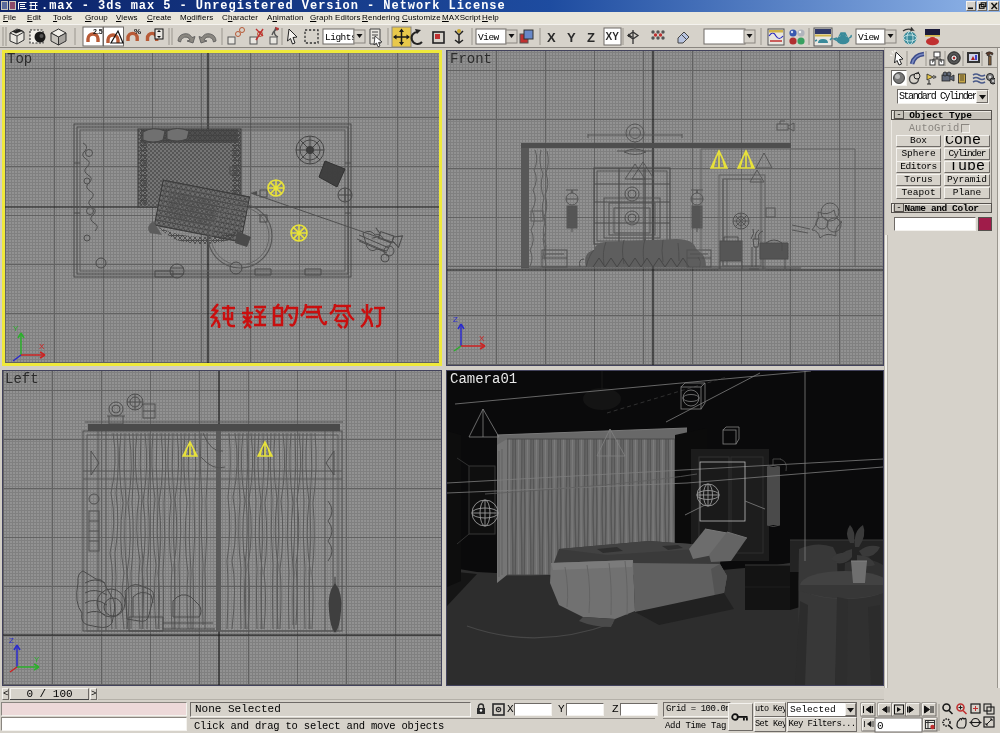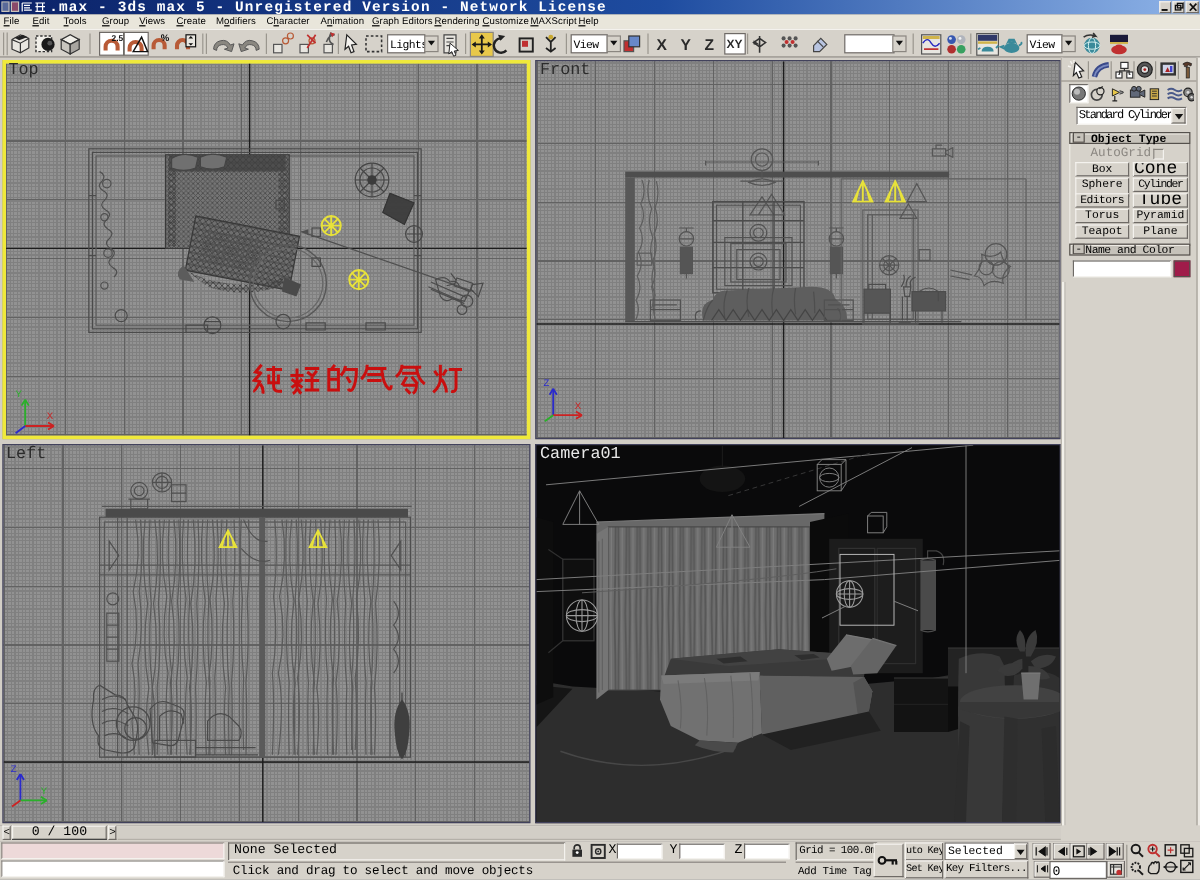--- a/index.html
+++ b/index.html
@@ -772,21 +772,21 @@
   <div class="abs raised mono" style="left:60px;top:100px;width:46px;height:12px;font-size:9.5px;line-height:10px;text-align:center;white-space:nowrap;overflow:hidden;letter-spacing:-1.1px">Cylinder</div>
   <div class="abs raised mono" style="left:12px;top:113px;width:45px;height:12px;font-size:9.5px;line-height:10px;text-align:center;white-space:nowrap;overflow:hidden;letter-spacing:-0.5px">Editors</div>
   <div class="abs raised mono" style="left:60px;top:113px;width:46px;height:12px;font-size:15px;line-height:10px;text-align:center;white-space:nowrap;overflow:hidden">Tube</div>
   <div class="abs raised mono" style="left:12px;top:126px;width:45px;height:12px;font-size:9.5px;line-height:10px;text-align:center;white-space:nowrap;overflow:hidden">Torus</div>
   <div class="abs raised mono" style="left:60px;top:126px;width:46px;height:12px;font-size:9.5px;line-height:10px;text-align:center;white-space:nowrap;overflow:hidden">Pyramid</div>
   <div class="abs raised mono" style="left:12px;top:139px;width:45px;height:12px;font-size:9.5px;line-height:10px;text-align:center;white-space:nowrap;overflow:hidden">Teapot</div>
   <div class="abs raised mono" style="left:60px;top:139px;width:46px;height:12px;font-size:9.5px;line-height:10px;text-align:center;white-space:nowrap;overflow:hidden">Plane</div>
 
   <div class="abs" style="left:7px;top:155px;width:101px;height:10px;background:#C6C2BA;border:1px solid #55514d;box-shadow:inset 1px 1px 0 #EDEAE4"></div>
   <div class="abs mono" style="left:10px;top:155px;width:10px;height:9px;font-size:9px;line-height:8px;text-align:center;border:1px solid #55514d;background:#C6C2BA">-</div>
-  <div class="abs mono" style="left:19px;top:156px;width:77px;font-size:9.5px;line-height:10px;text-align:center;white-space:nowrap;overflow:hidden;font-weight:normal;letter-spacing:-0.4px">Name and Color</div>
+  <div class="abs mono" style="left:19px;top:156px;width:77px;font-size:9.5px;line-height:10px;text-align:center;white-space:nowrap;overflow:hidden;font-weight:bold;letter-spacing:-0.4px">Name and Color</div>
   <div class="abs" style="left:10px;top:169px;width:82px;height:14px;background:#fff;border:1px solid #6E6A66;border-right-color:#F4F2EE;border-bottom-color:#F4F2EE"></div>
   <div class="abs" style="left:94px;top:169px;width:14px;height:14px;background:#A01C4A;border:1px solid #55514d"></div>
 </div>
 
 <div class="abs" style="left:0;top:688px;width:1000px;height:13px;background:#D6D2CA">
   <div class="abs raised mono" style="left:2px;top:0;width:7px;height:12px;font-size:9px;line-height:11px;text-align:center">&lt;</div>
   <div class="abs raised mono" style="left:10px;top:0;width:79px;height:12px;font-size:11px;line-height:11px;text-align:center">0 / 100</div>
   <div class="abs raised mono" style="left:90px;top:0;width:7px;height:12px;font-size:9px;line-height:11px;text-align:center">&gt;</div>
   <div class="abs" style="left:10px;top:11px;width:79px;height:1px;background:#444"></div>
   <div class="abs" style="left:98px;top:1px;width:786px;height:11px;border-bottom:1px solid #b4b0a8;background:#D2CEC6"></div>

